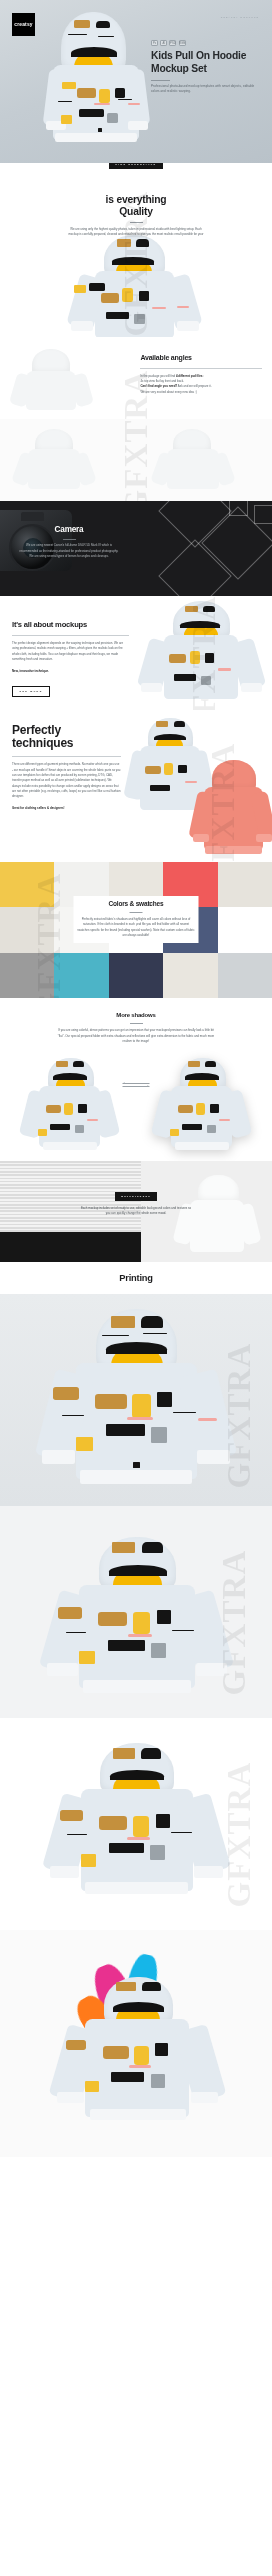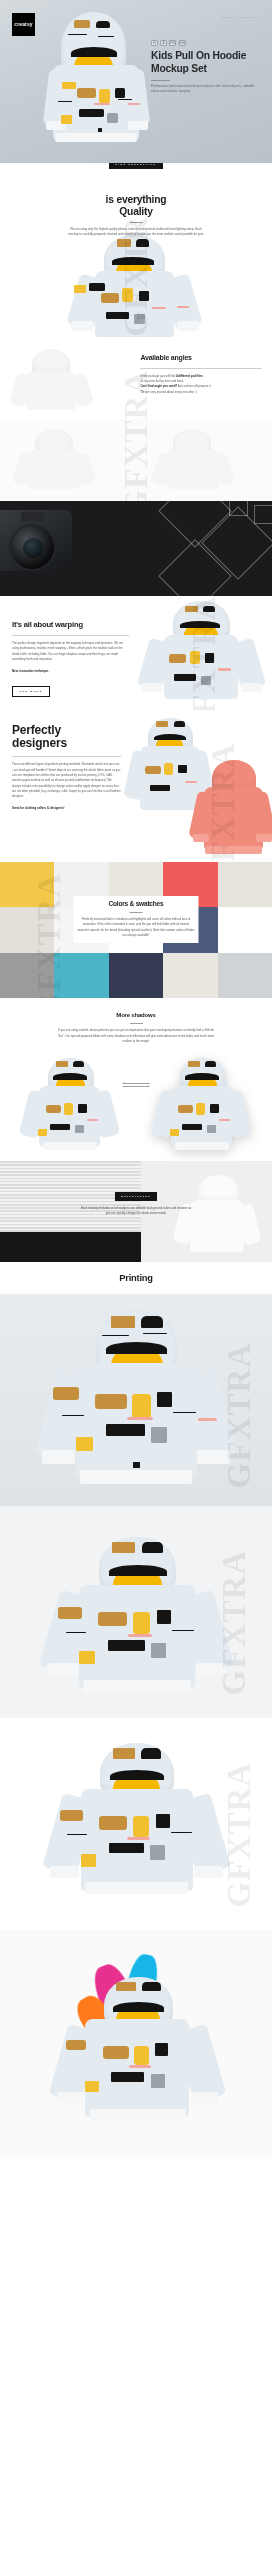--- a/index.html
+++ b/index.html
@@ -290,25 +290,30 @@
       <div class="cam-top"></div>
       <div class="cam-lens"></div>
     </div>
     <div class="xlines">
       <div style="left:22px;top:-16.3px;width:52px;height:52px;transform:rotate(45deg);"></div>
       <div style="left:65px;top:16.3px;width:52px;height:52px;transform:rotate(45deg);"></div>
       <div style="left:22px;top:49px;width:52px;height:52px;transform:rotate(45deg);"></div>
       <div style="left:82px;top:-3.3px;width:18.5px;height:18.5px;"></div>
       <div style="left:107px;top:4.4px;width:18.5px;height:18.5px;"></div>
     </div>
+    <div class="txt">
+      <div class="h2" style="font-size:8.2px;">Camera</div>
+      <div class="rule sm" style="background:#6b7075;"></div>
+      <div class="p" style="color:#b6bbbf;">We are using newest Canon's full-frame DSLR 5D Mark IV which is recommended as the industry-standard for professional product photography. We are using several types of lenses for angles and closeups.</div>
+    </div>
   </section>
 
   <section class="sec light warp">
     <div class="txt">
-      <div class="h2" style="font-size:7.6px;">It's all about warping</div>
+      <div class="h2" style="font-size:7.6px;">It's all about mockups</div>
       <div class="rule"></div>
       <div class="p">The perfect design alignment depends on the warping technique and precision. We are using professional, realistic mesh warping + filters, which gives the realistic look on the whole cloth, including folds. You can forget displace maps and their bugs, we made something fresh and innovative.</div>
       <div class="p" style="margin-top:6.5px;font-weight:700;color:#1d1d1f;">New, innovative technique.</div>
       <div style="margin-top:9.8px;">
         <span class="badge out">SEE MORE</span>
       </div>
     </div>
     <div class="hoodie" style="position:absolute;left:140px;top:5.4px;width:123px;height:103px;">
       <div class="hd-hood" style="left:33px;top:0;width:57px;height:38px;"></div>
       <div class="hd-inner" style="left:44px;top:22px;width:34px;height:17.4px;"></div>
@@ -328,21 +333,21 @@
       <div class="hd-pat cat-p" style="left:78px;top:67px;width:13px;height:2.2px;border-radius:1.1px;"></div>
     </div>
     <div class="wm">
       <span class="dk" style="top:54px;left:75%;">GFXTRA</span>
     </div>
   </section>
 
   <section class="sec light print">
     <div class="txt">
       <div class="h2 big">Perfectly</div>
-      <div class="h2 big">designers</div>
+      <div class="h2 big">techniques</div>
       <div class="rule"></div>
       <div class="p">There are different types of garment printing methods. No matter which one you use - our mockups will handle it! Smart objects are covering the whole fabric parts so you can use templates for clothes that are produced by screen printing, DTG, CAD, transfer paper method as well as all over printed (sublimation techniques). We always include extra possibility to change colors and/or apply designs on areas that are not often printable (e.g. neckrings, cuffs, loops) so you can feel like a real fashion designer.</div>
       <div class="p" style="margin-top:6.5px;font-weight:700;color:#1d1d1f;">Great for clothing sellers &amp; designers!</div>
     </div>
 
     <div class="hoodie" style="position:absolute;left:128px;top:7.6px;width:82px;height:109px;">
       <div class="hd-hood" style="left:19.6px;top:0;width:45px;height:32px;"></div>
       <div class="hd-inner" style="left:28px;top:18.5px;width:27px;height:14px;"></div>
       <div class="hd-trim" style="left:26px;top:16.3px;width:32px;height:6.5px;"></div>
       <div class="hd-body" style="left:12px;top:28px;width:60px;height:64px;"></div>

